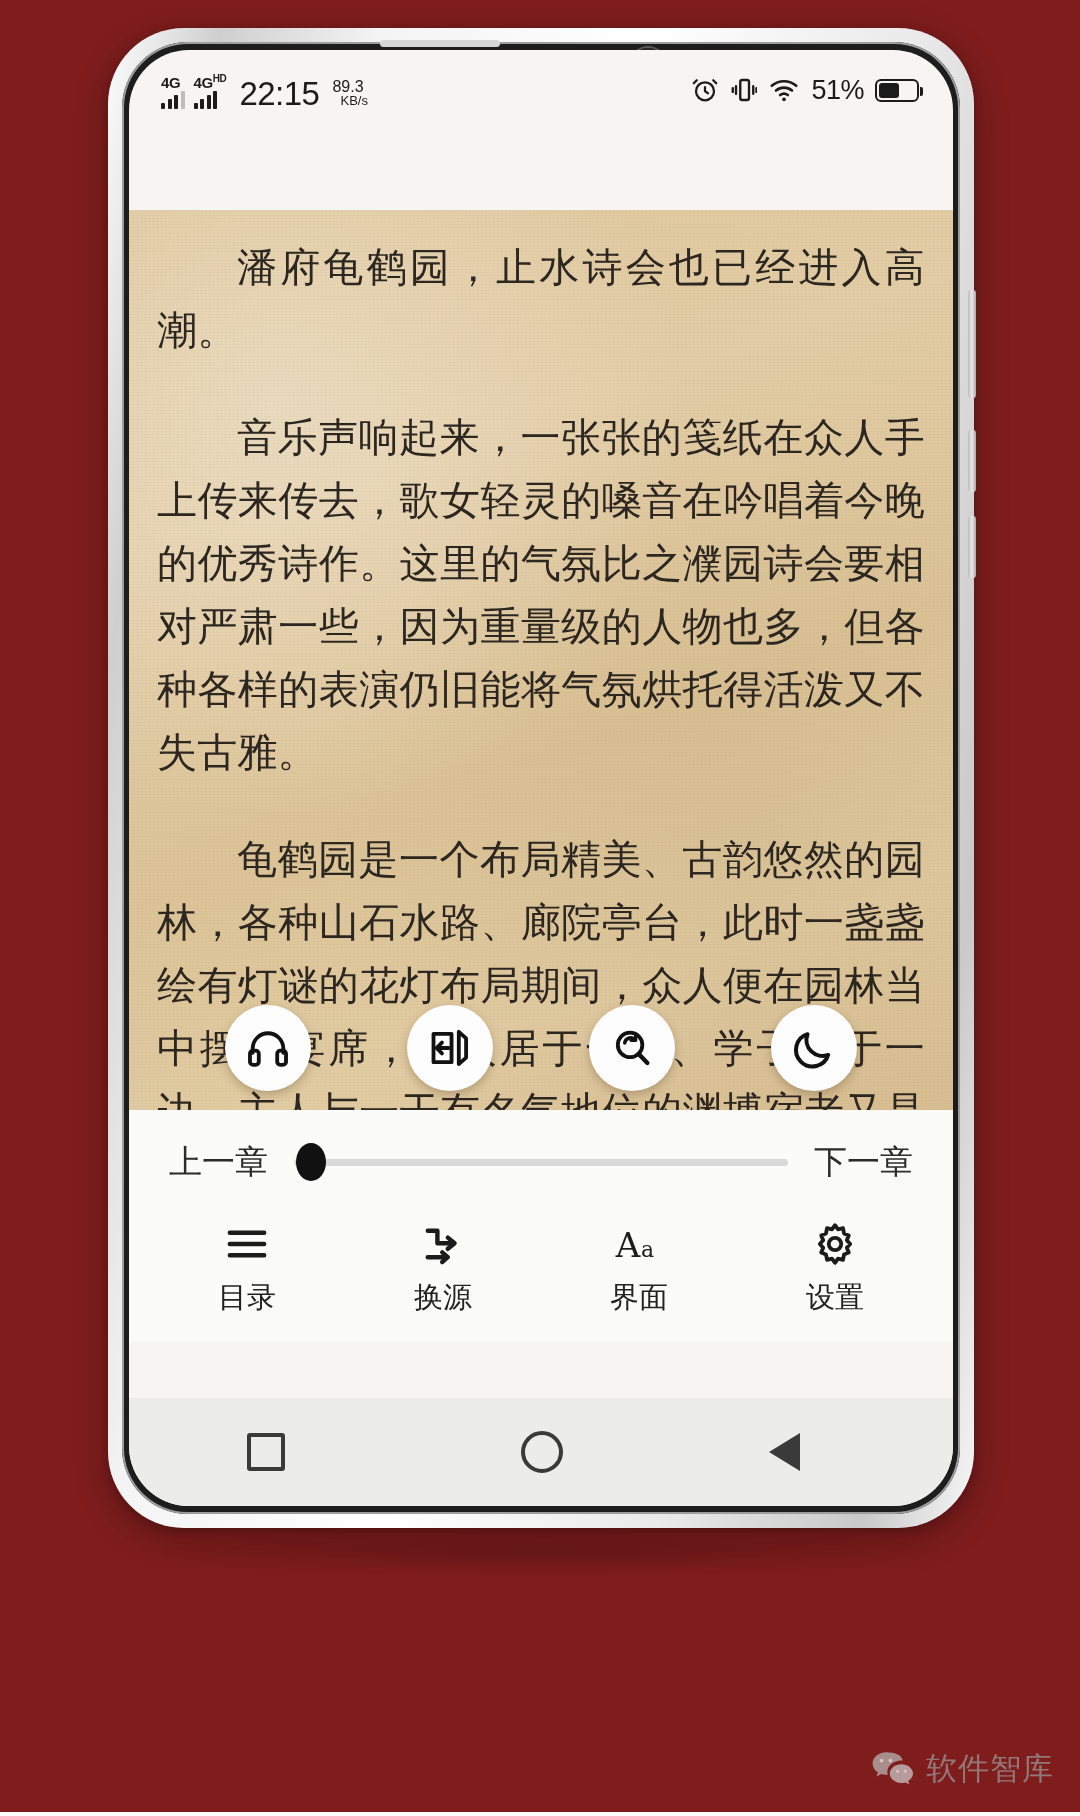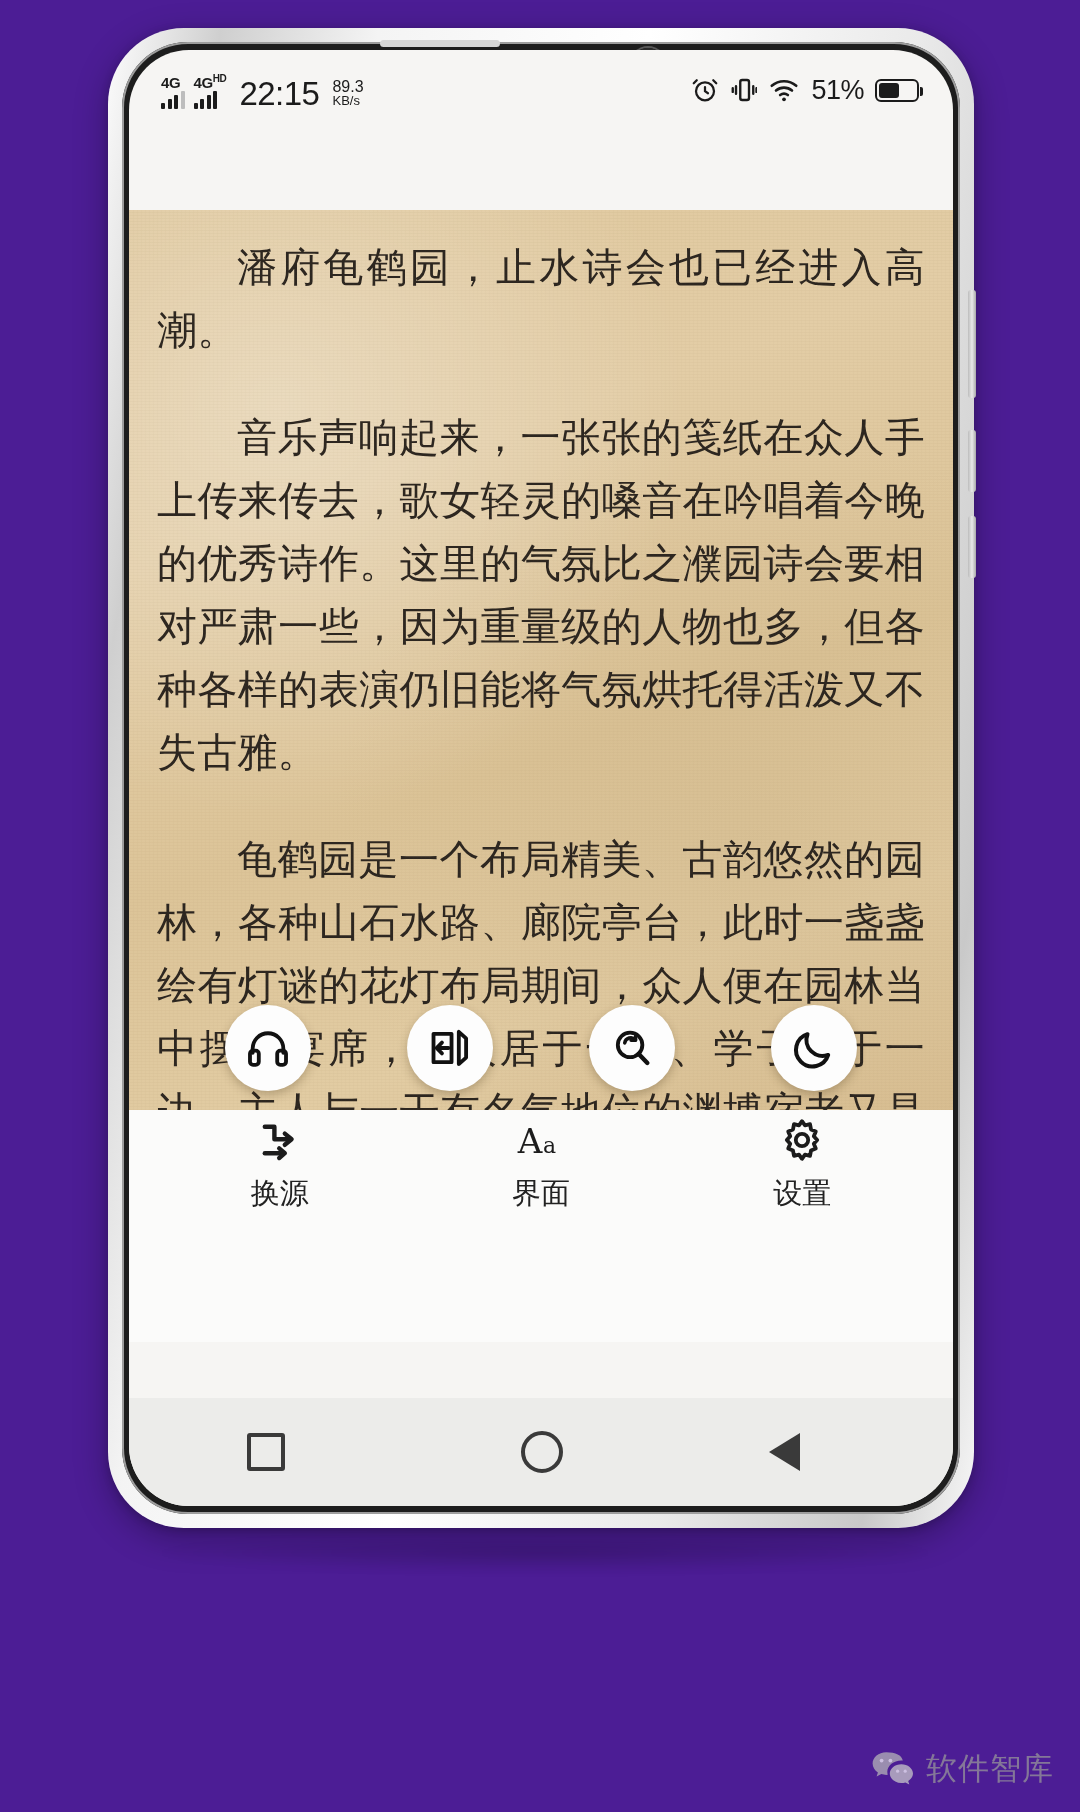--- a/index.html
+++ b/index.html
@@ -2,21 +2,21 @@
 <html><head>
 <meta charset="utf-8">
 <style>
   * { box-sizing: border-box; margin: 0; padding: 0; }
   html, body {
     width: 1080px; height: 1816px;
     background: #ffffff;
     font-family: "Liberation Sans", "DejaVu Sans", sans-serif;
     overflow: hidden;
   }
-  #stage { position: relative; width: 1080px; height: 1812px; background: #4c1d95; }
+  #stage { position: relative; width: 1080px; height: 1812px; background: #7f1d1d; }
 
   
   .phone-outer {
     position: absolute; left: 108px; top: 28px;
     width: 866px; height: 1500px;
     border-radius: 76px;
     background: linear-gradient(100deg,#fdfdfd 0%,#cfcfcf 10%,#f4f4f4 24%,#ffffff 48%,#eaeaea 72%,#c9c9c9 90%,#f7f7f7 100%);
     box-shadow: 0 10px 34px rgba(0,0,0,0.30), 0 2px 8px rgba(0,0,0,0.18);
   }
   .phone-inner {
@@ -68,21 +68,21 @@
   .net-label { font-size: 15px; font-weight: 700; line-height: 13px; letter-spacing: -0.4px; }
   .net-label sup { font-size: 10px; vertical-align: super; }
   .bars { display: flex; align-items: flex-end; gap: 2.5px; height: 18px; margin-top: 2px; }
   .bars i { width: 4px; background: #1b1b1b; border-radius: 1px; display:block; }
   .bars i:nth-child(1){height:6px}.bars i:nth-child(2){height:10px}
   .bars i:nth-child(3){height:14px}.bars i:nth-child(4){height:18px}
   .bars.dim i:nth-child(4){ background:#bdbdbd; }
   .clock { font-size: 33px; font-weight: 500; line-height: 30px; letter-spacing: -0.5px; margin-left:4px;text-align:center;}
   .netspeed { display:flex; flex-direction:column; line-height: 14px; margin-left: 4px; margin-bottom: 1px;}
   .netspeed .v { font-size: 16px; font-weight: 500; }
-  .netspeed .u { font-size: 13px; font-weight: 500; }
+  .netspeed .u { font-size: 13px; font-weight: 500; margin-left: 8px; }
   .sb-right { display: flex; align-items: center; gap: 11px; }
   .battpct { font-size: 27px; font-weight: 500; letter-spacing:-0.5px;text-align:right; }
   .batt { width: 44px; height: 23px; border: 2.5px solid #1b1b1b; border-radius: 6px; position: relative; }
   .batt::after { content:""; position:absolute; right:-6px; top:6px; width:3px; height:9px; background:#1b1b1b; border-radius:0 2px 2px 0;}
   .batt i { position:absolute; left:2px; top:2px; bottom:2px; width:50%; background:#1b1b1b; border-radius:3px; display:block;}
 
   
   .appbar {
     position: absolute; left: 0; top: 66px; width: 824px; height: 94px;
     background: #f5f4f2;
@@ -281,22 +281,36 @@
         </svg>
       </div>
       <div class="fab">
         <svg width="46" height="46" viewBox="0 0 24 24">
           <path d="M19.4 15.6A8.4 8.4 0 0 1 8.6 4.8a8.6 8.6 0 1 0 10.8 10.8z" fill="none" stroke="#111" stroke-width="2.1" stroke-linejoin="round"></path>
         </svg>
       </div>
     </div>
 
     <div class="ctrl">
+      <div class="ctrl-row1">
+        <div class="chap-btn">上一章</div>
+        <div class="slider-wrap">
+          <div class="slider-track"></div>
+          <div class="slider-thumb"></div>
+        </div>
+        <div class="chap-btn">下一章</div>
+      </div>
       <div class="ctrl-row2">
 
+        <div class="ctrl-item">
+          <svg width="48" height="48" viewBox="0 0 24 24">
+            <path d="M3.4 6.4h17.2M3.4 12h17.2M3.4 17.6h17.2" stroke="#1c1c1c" stroke-width="2.2" stroke-linecap="round"></path>
+          </svg>
+          <span class="lbl">目录</span>
+        </div>
 
         <div class="ctrl-item">
           <svg width="48" height="48" viewBox="0 0 24 24">
             <path d="M4.4 5.4h4.8v6.2h7.4" fill="none" stroke="#1c1c1c" stroke-width="2.2" stroke-linecap="round" stroke-linejoin="round"></path>
             <path d="M14.4 8.8 17.8 11.6 14.4 14.4" fill="none" stroke="#1c1c1c" stroke-width="2.2" stroke-linecap="round" stroke-linejoin="round"></path>
             <path d="M4.4 18.6h8.4" fill="none" stroke="#1c1c1c" stroke-width="2.2" stroke-linecap="round"></path>
             <path d="M11.6 16.2 14.4 18.6 11.6 21" fill="none" stroke="#1c1c1c" stroke-width="2.2" stroke-linecap="round" stroke-linejoin="round"></path>
           </svg>
           <span class="lbl">换源</span>
         </div>

